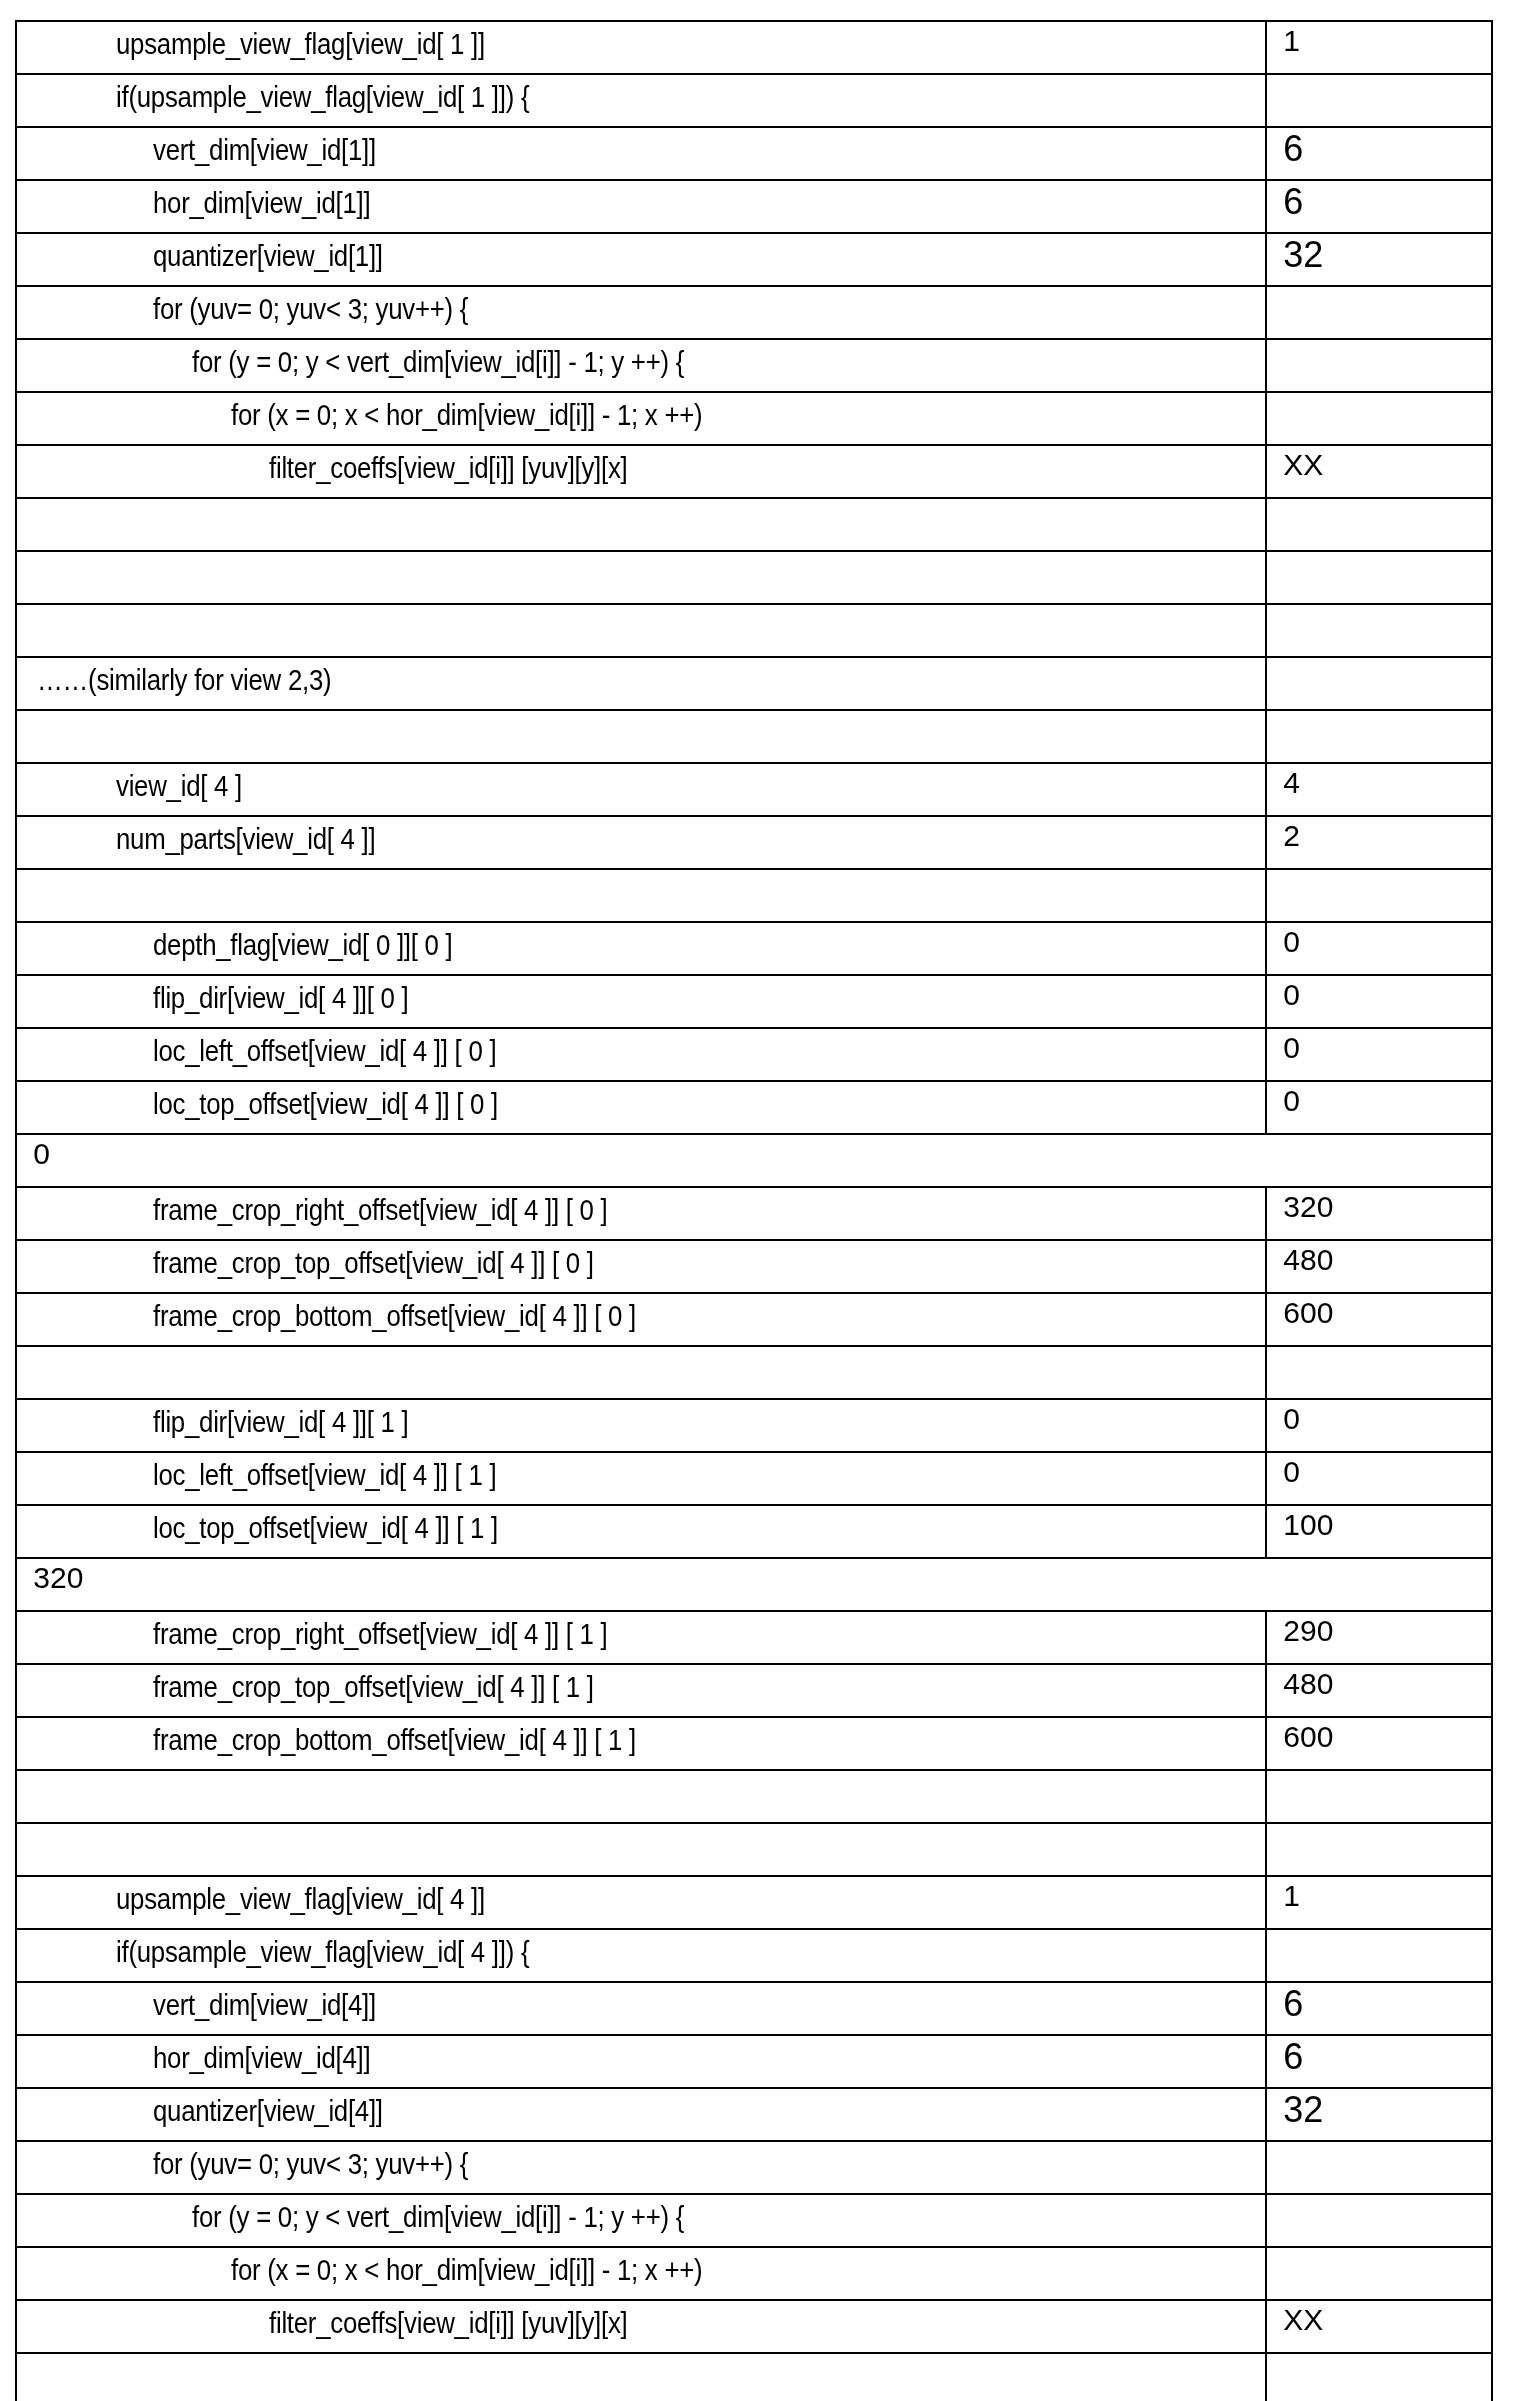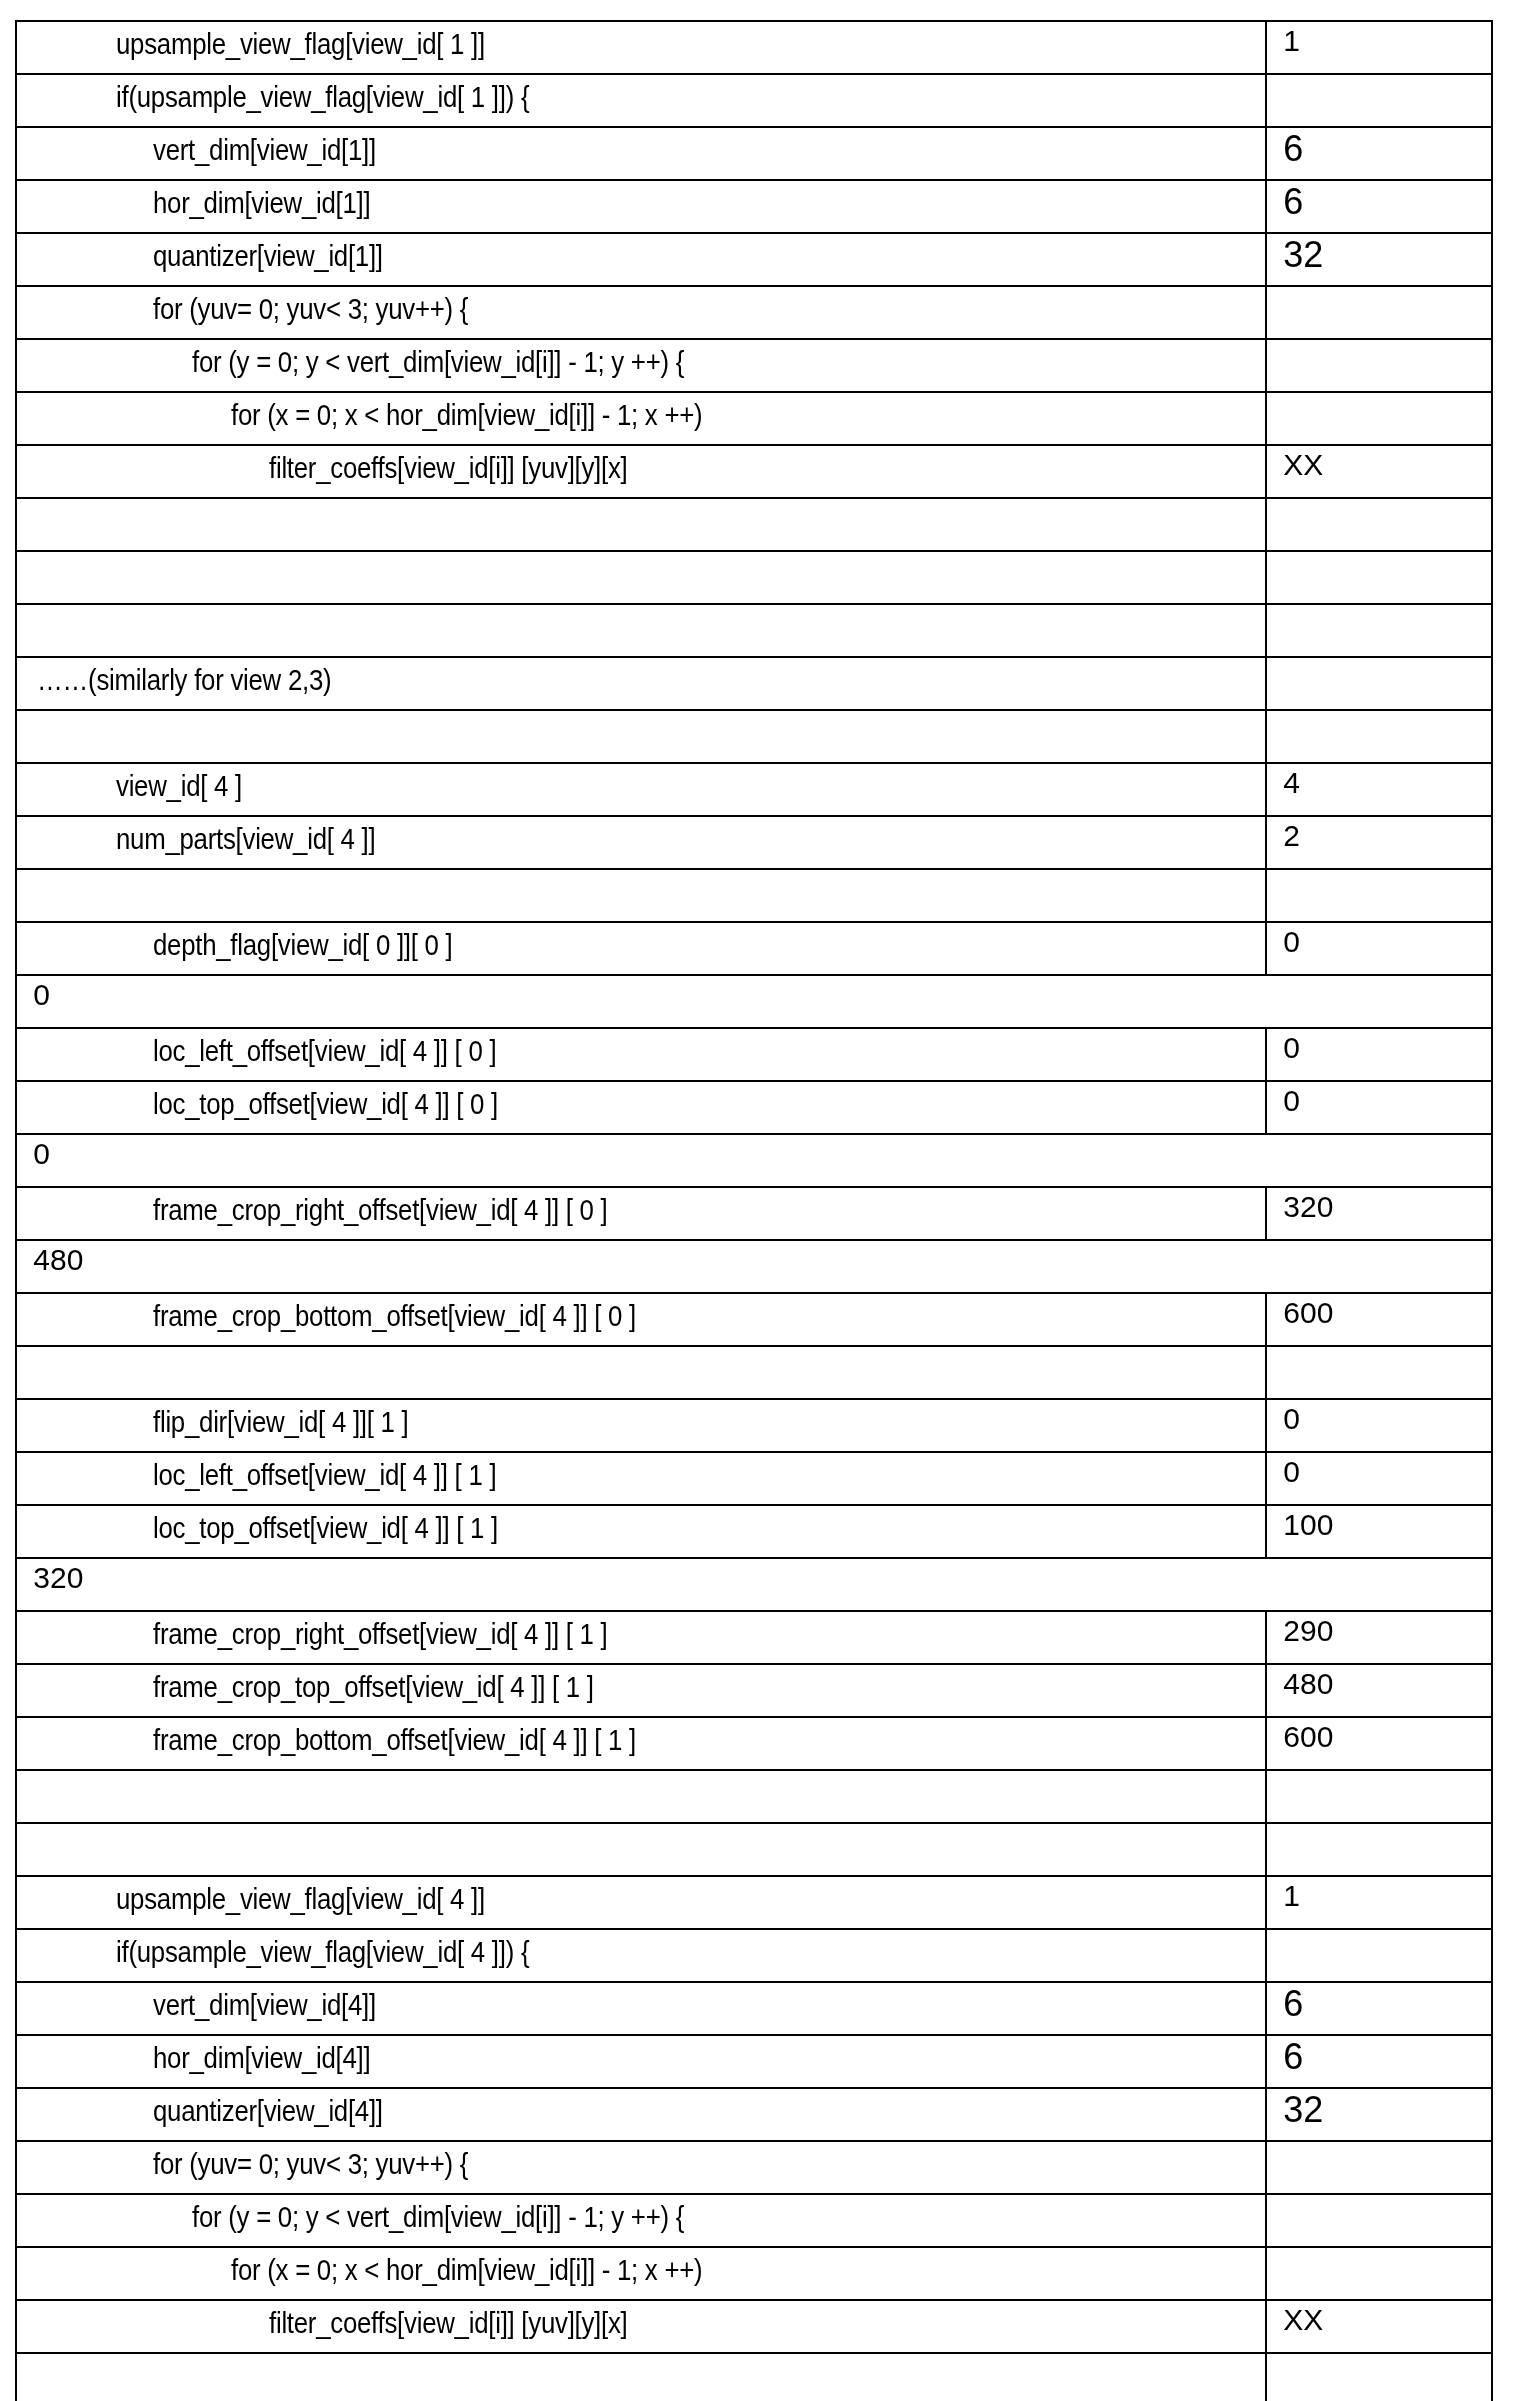--- a/index.html
+++ b/index.html
@@ -178,20 +178,23 @@
     </div>
     <div class="row">
       <div class="syntax i2">
         <span>depth_flag[view_id[ 0 ]][ 0 ]</span>
       </div>
       <div class="val">
         <span>0</span>
       </div>
     </div>
     <div class="row">
+      <div class="syntax i2">
+        <span>flip_dir[view_id[ 4 ]][ 0 ]</span>
+      </div>
       <div class="val">
         <span>0</span>
       </div>
     </div>
     <div class="row">
       <div class="syntax i2">
         <span>loc_left_offset[view_id[ 4 ]] [ 0 ]</span>
       </div>
       <div class="val">
         <span>0</span>
@@ -212,20 +215,23 @@
     </div>
     <div class="row">
       <div class="syntax i2">
         <span>frame_crop_right_offset[view_id[ 4 ]] [ 0 ]</span>
       </div>
       <div class="val">
         <span>320</span>
       </div>
     </div>
     <div class="row">
+      <div class="syntax i2">
+        <span>frame_crop_top_offset[view_id[ 4 ]] [ 0 ]</span>
+      </div>
       <div class="val">
         <span>480</span>
       </div>
     </div>
     <div class="row">
       <div class="syntax i2">
         <span>frame_crop_bottom_offset[view_id[ 4 ]] [ 0 ]</span>
       </div>
       <div class="val">
         <span>600</span>

